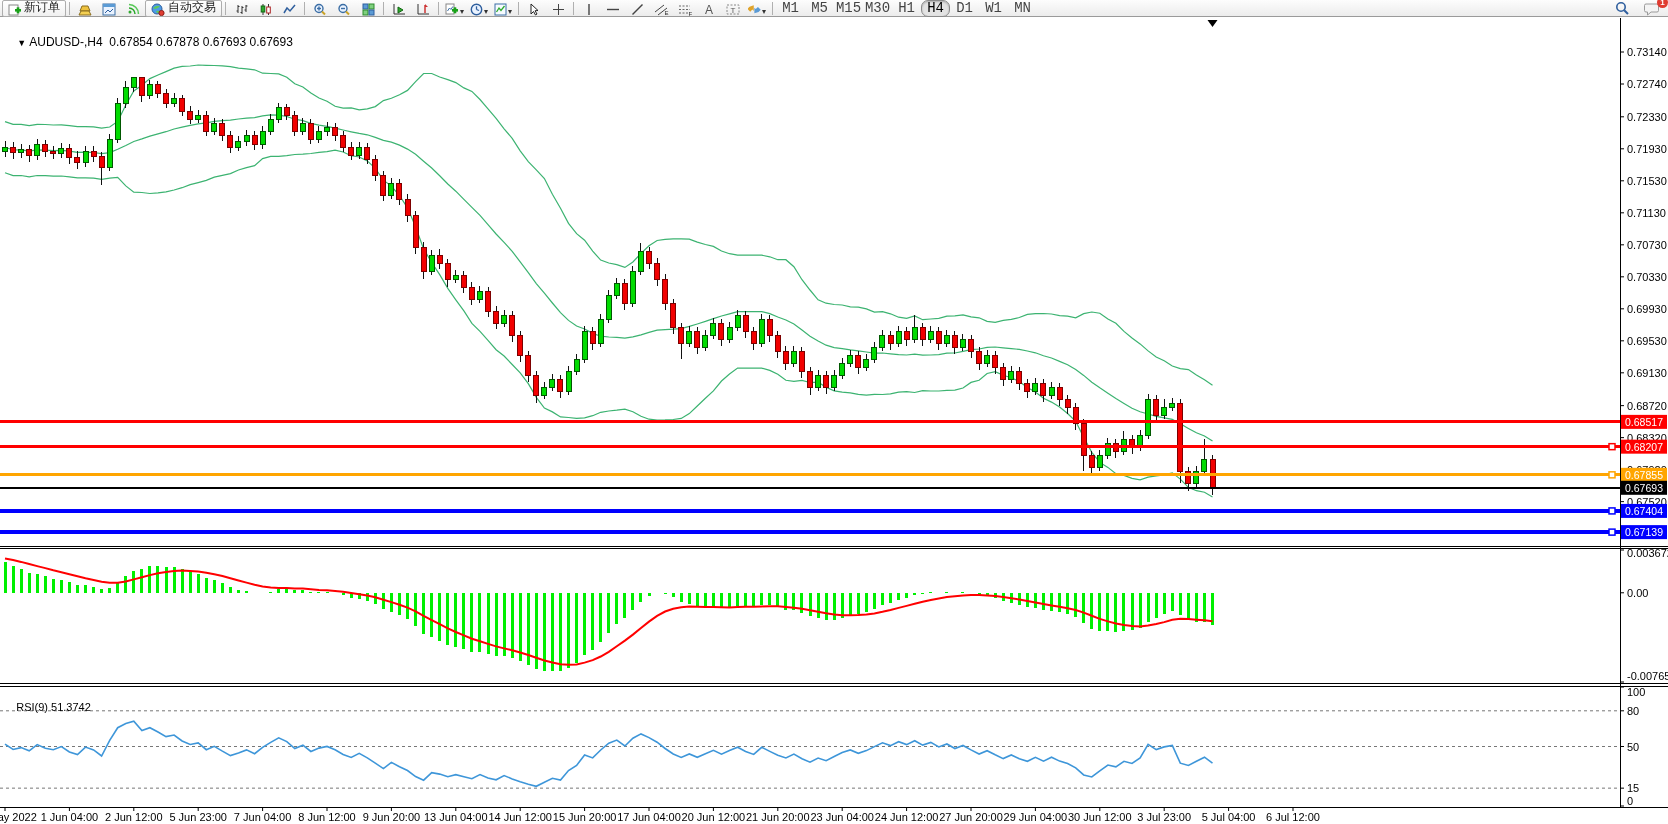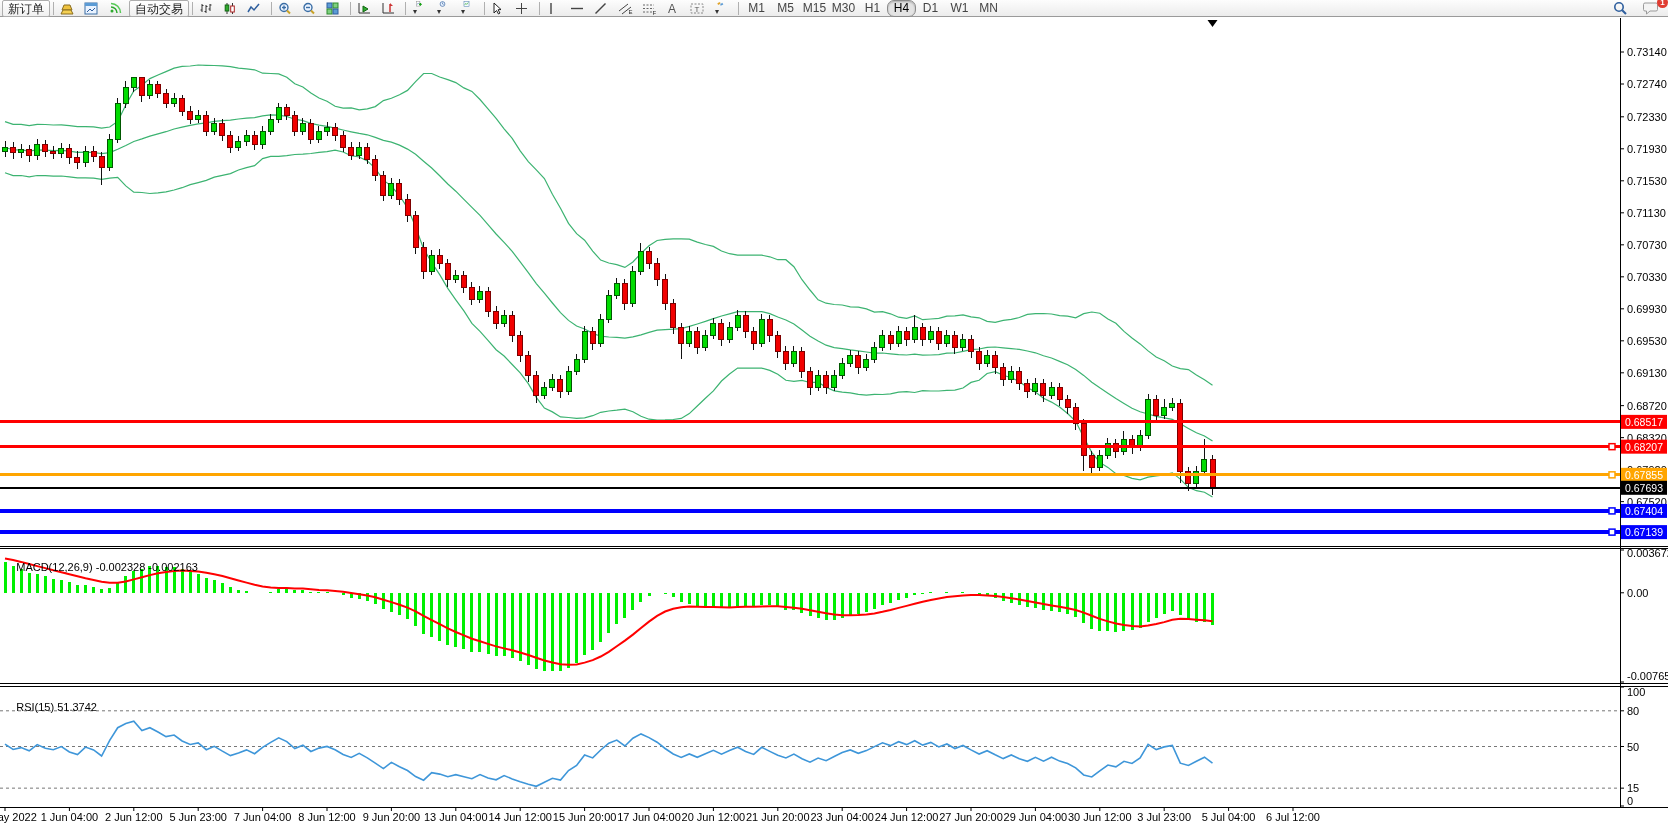--- a/index.html
+++ b/index.html
@@ -2,27 +2,27 @@
 <html><head>
 <meta charset="utf-8">
 <style>
   html,body{margin:0;padding:0;background:#fff;width:1668px;height:824px;overflow:hidden;
     font-family:"Liberation Sans",sans-serif;-webkit-user-select:none;}
   #root{position:relative;width:1668px;height:824px;background:#fff;}
   
   #toolbar{position:absolute;left:0;top:0;width:1668px;height:17px;z-index:3;
     background:linear-gradient(#fdfdfd,#ececec);border-bottom:1px solid #9a9a9a;
     display:flex;align-items:center;padding-left:2px;box-sizing:border-box;font-size:12px;color:#222;}
-  .tb{height:15px;min-width:18px;display:flex;align-items:flex-start;justify-content:center;
-    padding:0 2px;border:1px solid transparent;border-radius:2px;cursor:default;flex-direction:column;}
+  .tb{height:15px;min-width:18px;display:flex;align-items:flex-end;justify-content:center;
+    padding:0 2px;border:1px solid transparent;border-radius:2px;cursor:default;}
   .tb-btn{border:1px solid #adadad;background:linear-gradient(#ffffff,#f0f0f0);padding:0 5px;gap:3px;}
   .sep{width:1px;height:13px;background:#b0b0b0;margin:0 3px;}
   .ddar{font-size:8px;color:#333;margin-left:1px;}
   .tf{width:27px;height:15px;display:flex;align-items:center;justify-content:center;
-    font-size:12px;color:#444;border:1px solid transparent;border-radius:2px;}
+    font-size:14px;color:#444;border:1px solid transparent;border-radius:2px;font-family:Liberation Mono, monospace;}
   .tf.active{background:#e3e3e3;border-color:#8a8a8a;color:#000;box-shadow:inset 0 1px 2px rgba(0,0,0,.25);border-radius:7px;}
   #tb-right{margin-left:auto;display:flex;align-items:center;margin-right:4px;gap:6px;}
   .badge{position:absolute;right:-5px;top:-4px;width:11px;height:11px;border-radius:50%;
     background:#e03c31;color:#fff;font-size:8px;font-weight:bold;display:flex;align-items:center;justify-content:center;}
   
   .ov{position:absolute;z-index:2;font-size:11px;color:#000;white-space:pre;}
   #ohlc-header{left:4px;top:21px;font-size:12px;}
   #ohlc-header .tri{font-size:9px;margin-right:3px;}
   #macd-label{left:4px;top:549px;}
   #rsi-label{left:4px;top:689px;}
@@ -250,25 +250,25 @@
       </div>
       <div class="tb" style="position:relative">
         <svg width="16" height="14" viewBox="0 0 16 14">
             <path d="M2 2 h11 a1.5 1.5 0 0 1 1.5 1.5 v5 a1.5 1.5 0 0 1 -1.5 1.5 h-6 l-3.5 3 v-3 h-1.5 a1.5 1.5 0 0 1 -1.5 -1.5 v-5 A1.5 1.5 0 0 1 2 2 Z" fill="#f4f4f4" stroke="#9a9a9a"></path>
           </svg>
         <span class="badge">1</span>
       </div>
     </div>
   </div>
 
-  <div class="ov" id="macd-label">
-    <span>MACD(12,26,9)</span> <span>-0.002328</span> <span>-0.002163</span>
+  <div class="ov" id="ohlc-header">
+    <span class="tri">▼</span><span>AUDUSD-,H4</span>&nbsp;&nbsp;<span>0.67854</span> <span>0.67878</span> <span>0.67693</span> <span>0.67693</span>
   </div>
   <div class="ov" id="rsi-label">
-    <span>RSI(15)</span> <span>51.3742</span>
+    <span>RSI(9)</span> <span>51.3742</span>
   </div>
 
   <svg id="chart" width="1668" height="824" style="position:absolute;left:0;top:0;z-index:1">
       <g stroke="#000" shape-rendering="crispEdges">
         <line x1="0" y1="546.5" x2="1668" y2="546.5"></line>
         <line x1="0" y1="548.5" x2="1668" y2="548.5"></line>
         <line x1="0" y1="683.5" x2="1668" y2="683.5"></line>
         <line x1="0" y1="686.5" x2="1668" y2="686.5"></line>
         <line x1="1620.5" y1="18" x2="1620.5" y2="807"></line>
         <line x1="0" y1="807.5" x2="1668" y2="807.5"></line>

